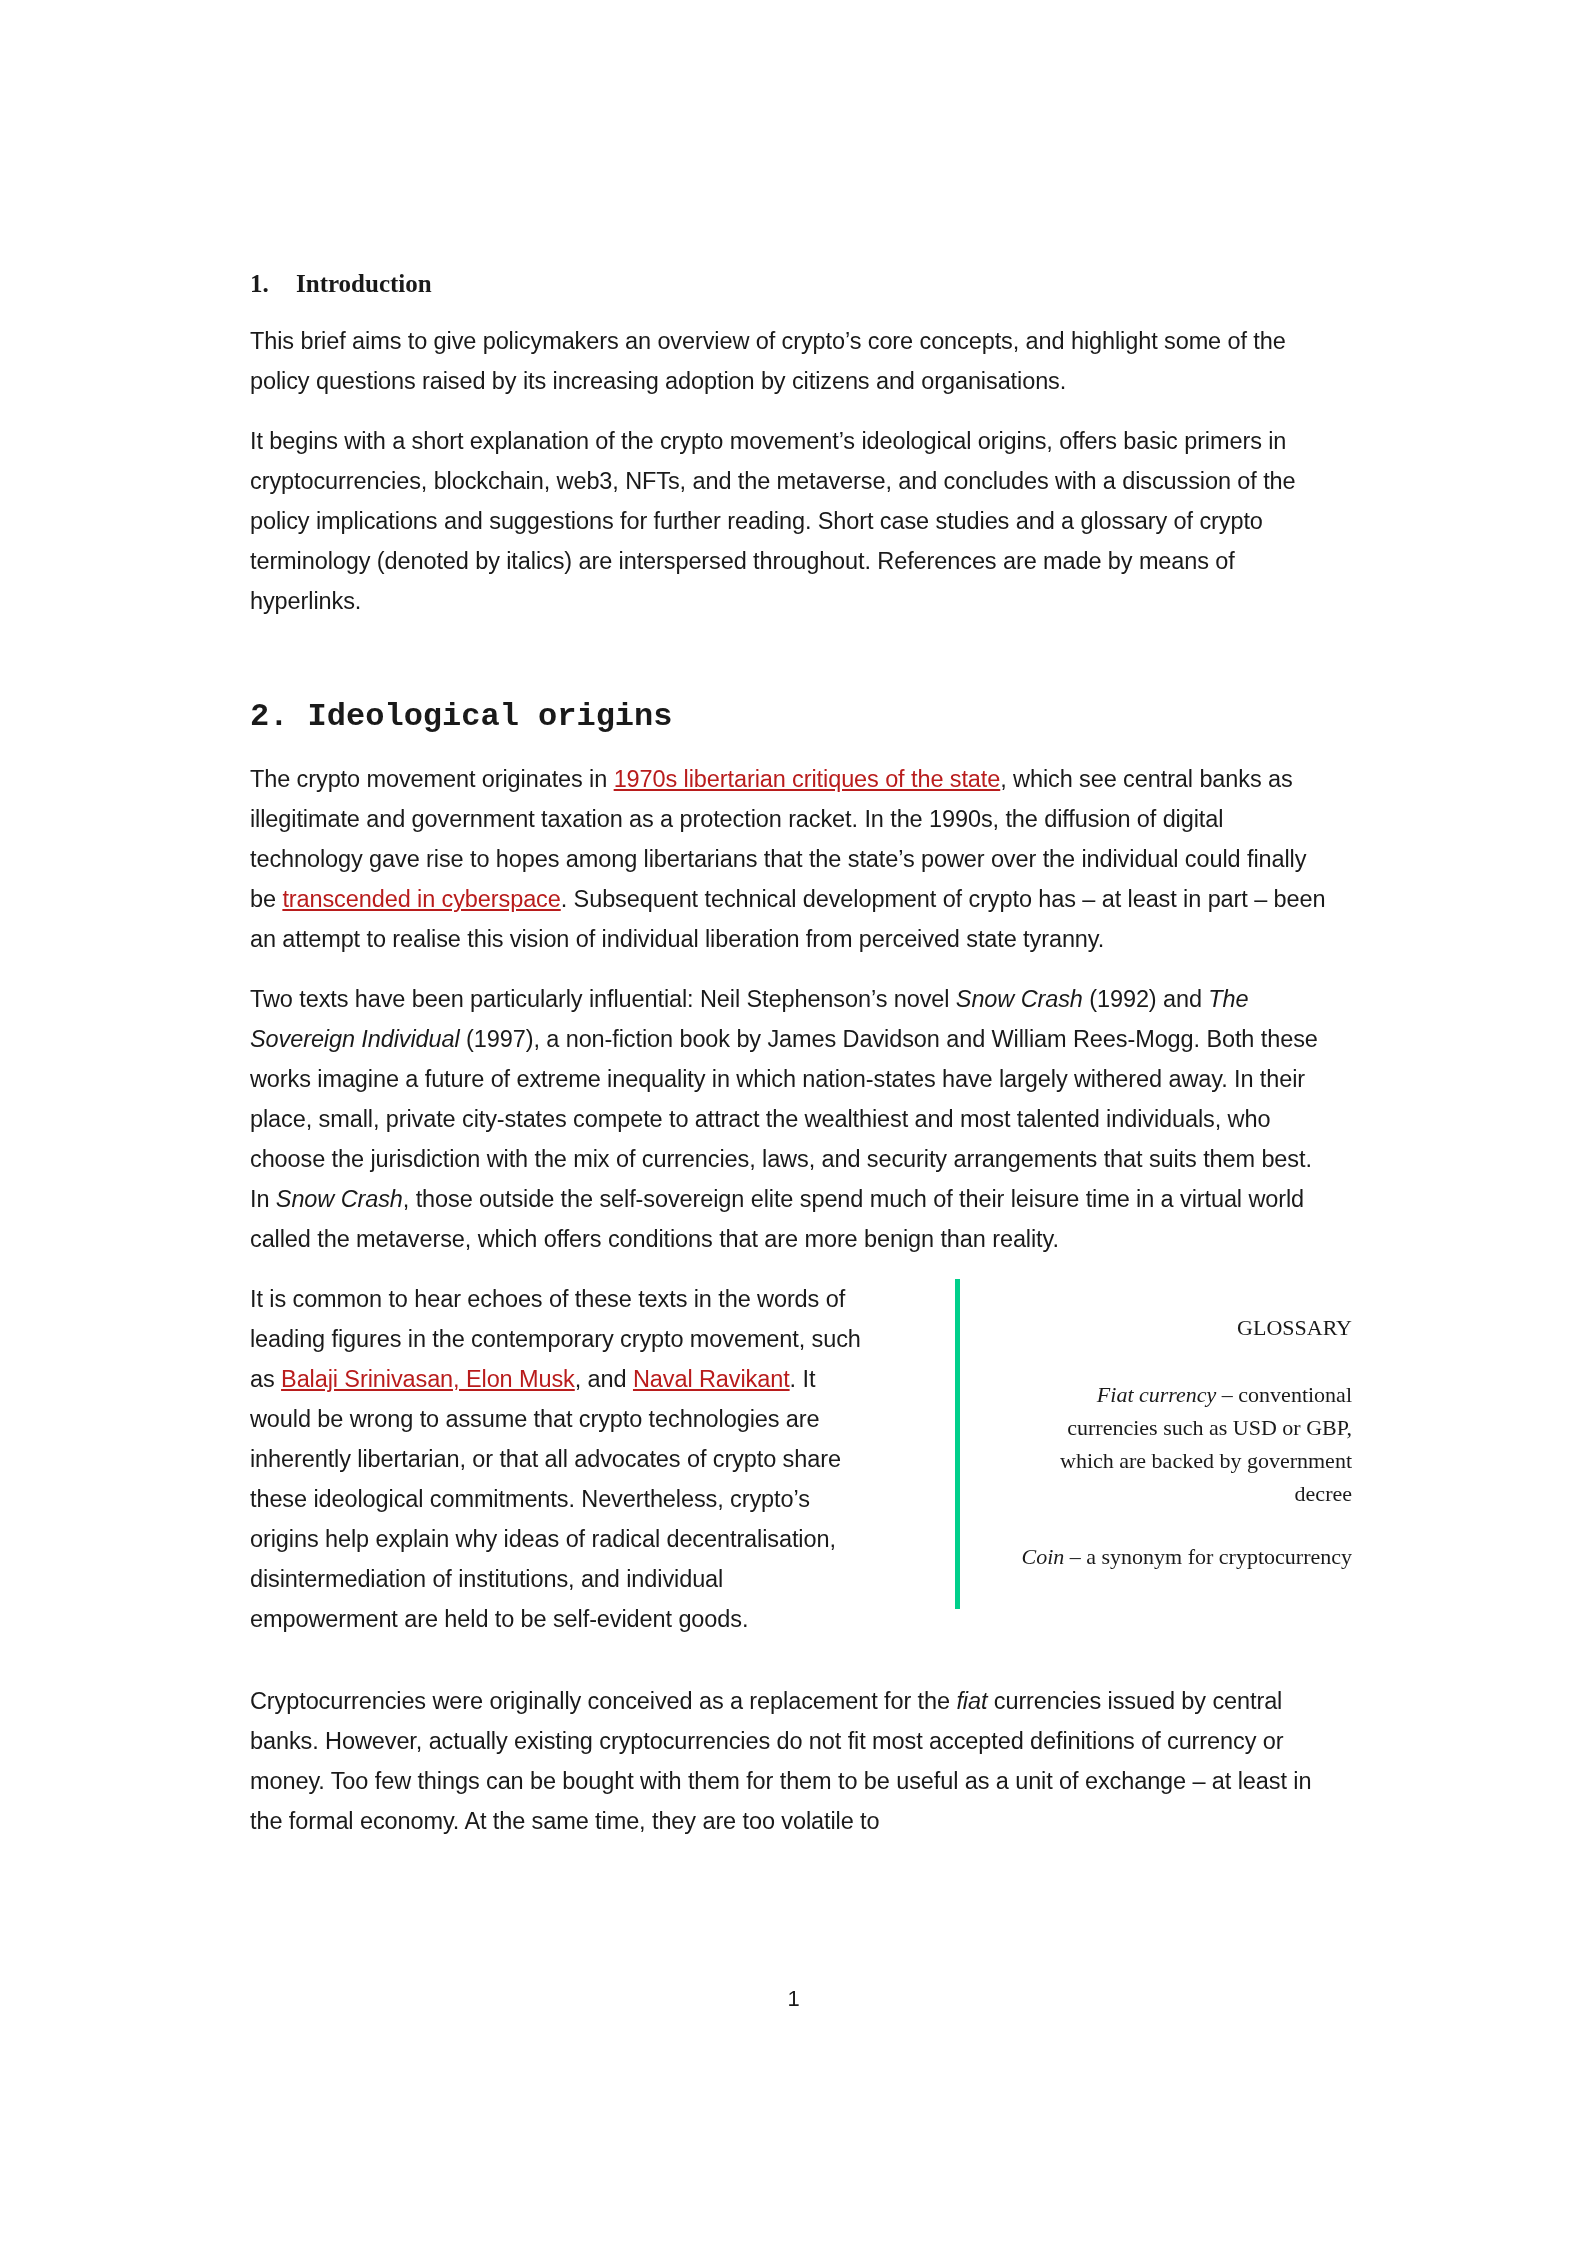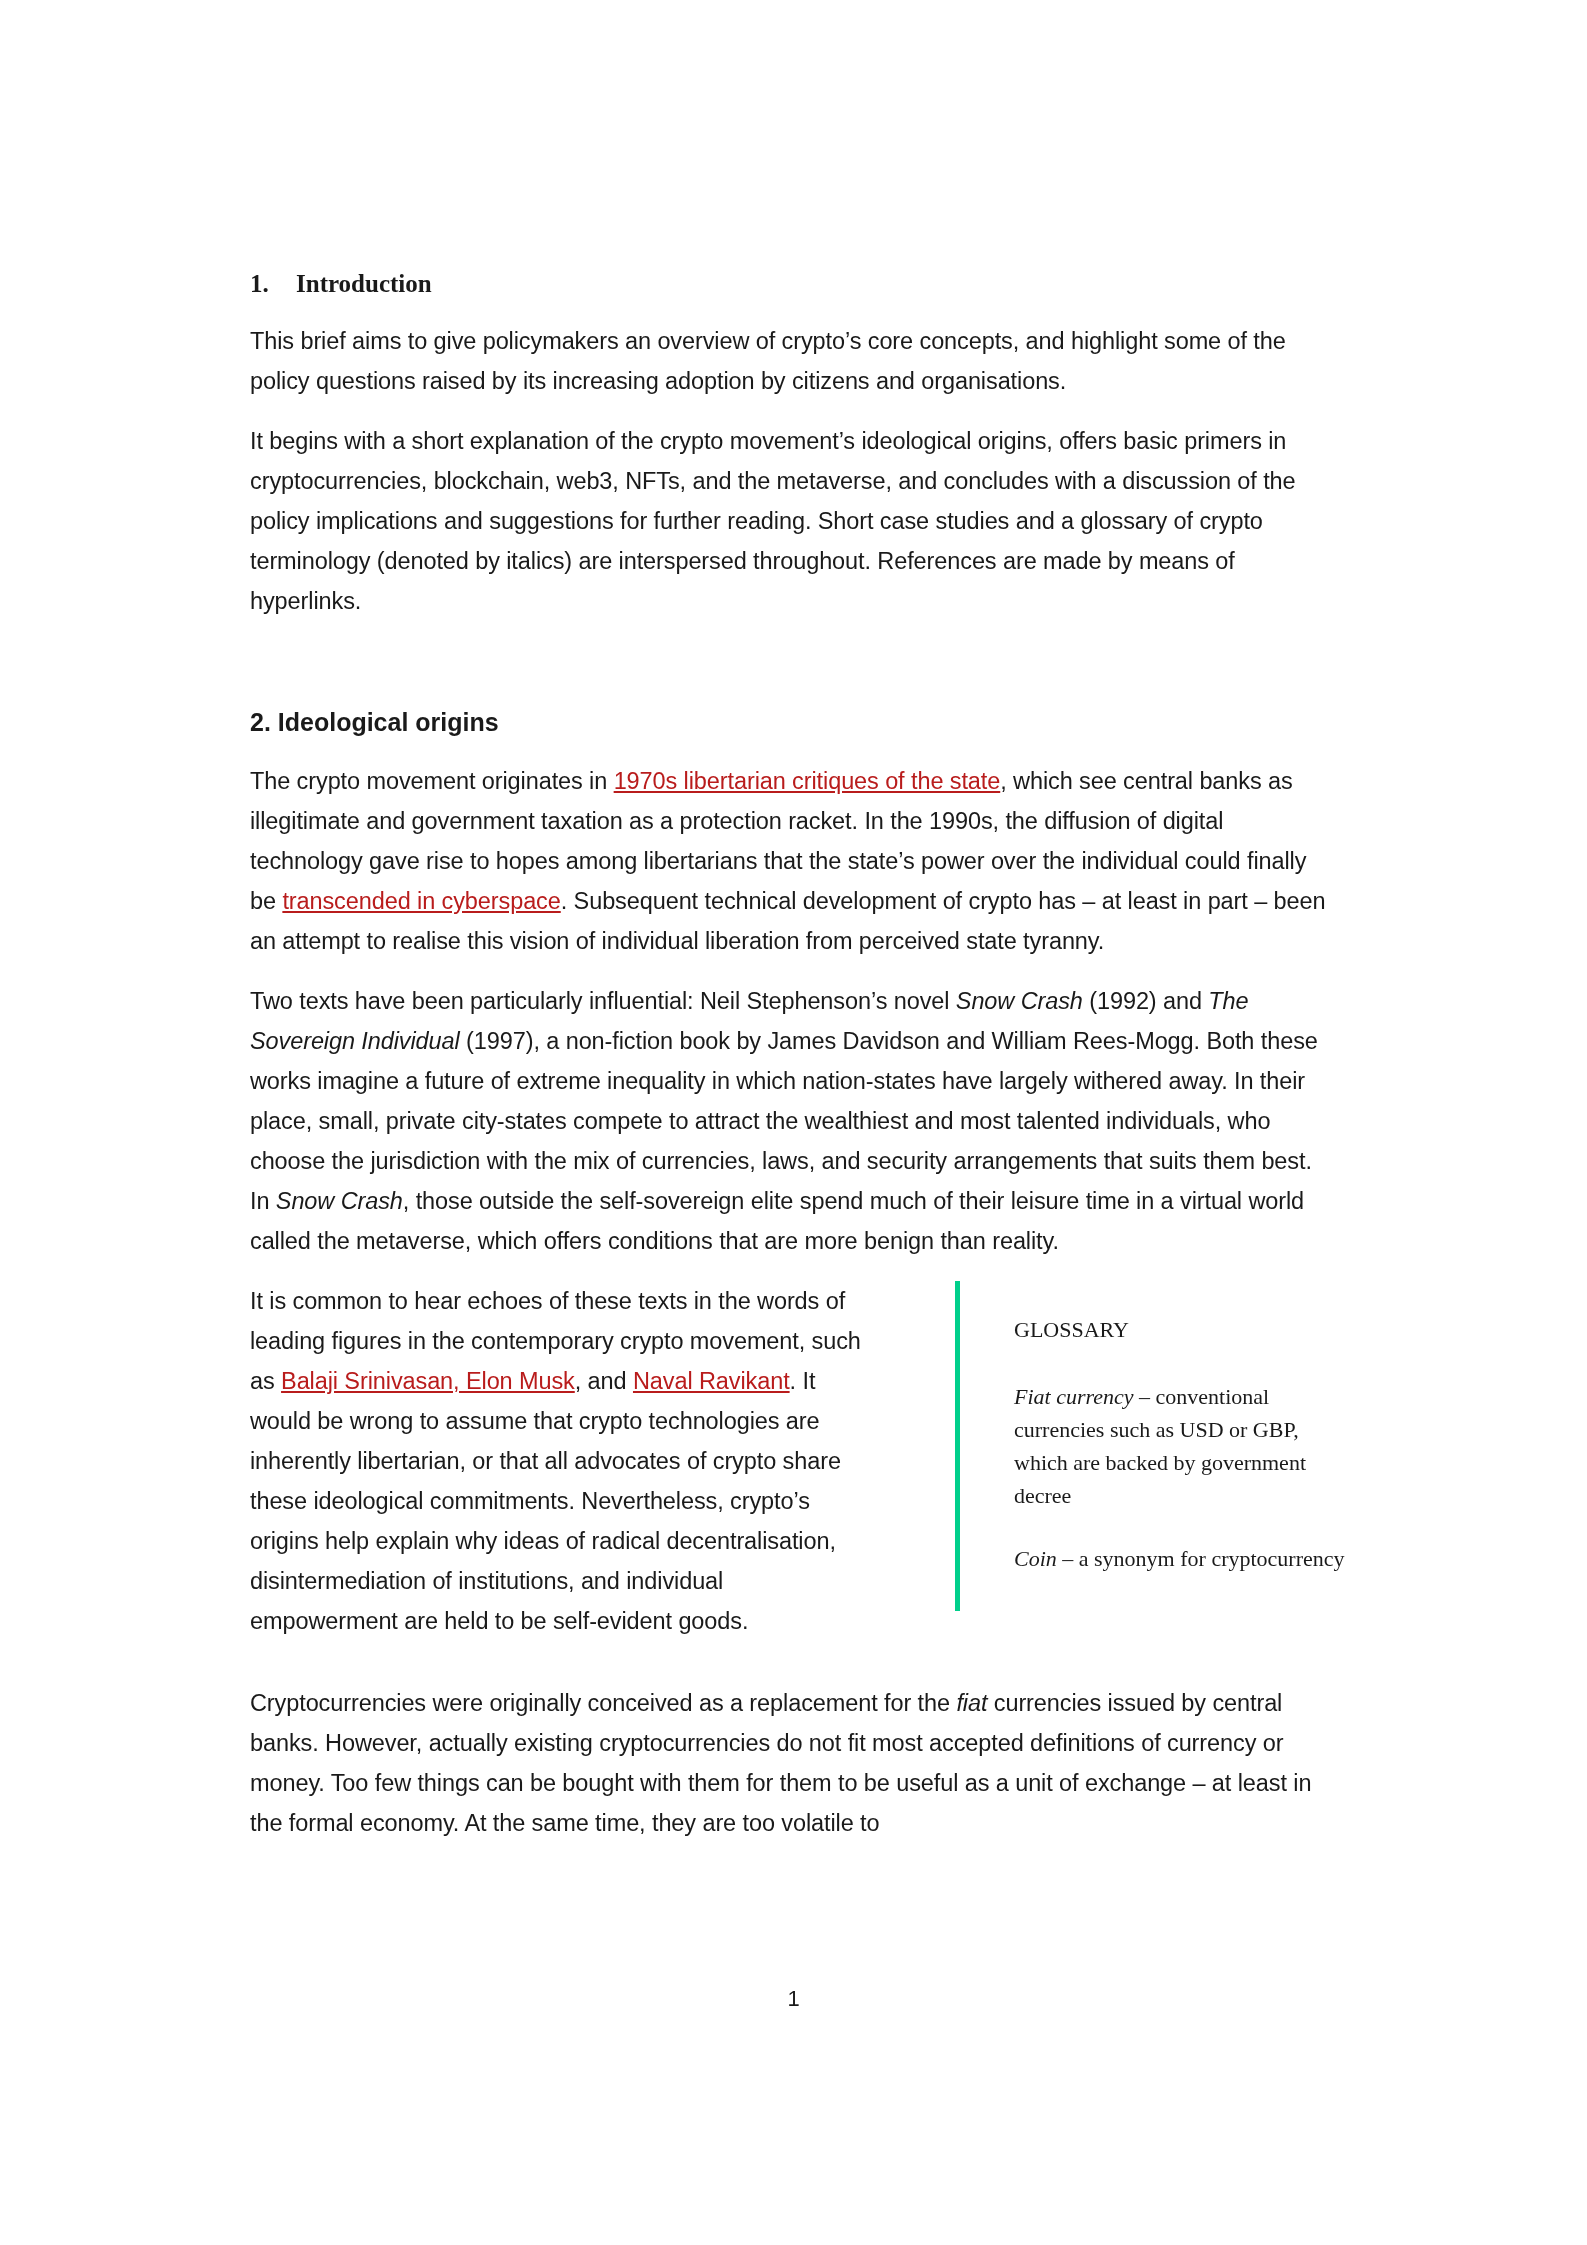--- a/index.html
+++ b/index.html
@@ -40,25 +40,25 @@
     margin: 0 0 22px 0;
     padding: 0;
     display: flex;
     align-items: baseline;
   }
   h1.num-heading .hnum {
     width: 46px;
     flex: 0 0 46px;
   }
   h2.sec-heading {
-    font-family: Liberation Sans, sans-serif;
+    font-family: Liberation Mono, monospace;
     font-weight: bold;
-    font-size: 25px;
+    font-size: 32px;
     line-height: 1.25;
-    margin: 18px 0 22px 0;
+    margin: 8px 0 22px 0;
     padding: 0;
   }
 
   
   p.body {
     font-family: "Liberation Sans", sans-serif;
     font-size: 23.5px;
     line-height: 40px;
     margin: 0 16px 20px 0;
     padding: 0;
@@ -99,20 +99,21 @@
     padding-top: 32px;
     min-height: 330px;
     box-sizing: border-box;
   }
   .glossary p {
     font-family: "Liberation Serif", serif;
     font-size: 22px;
     line-height: 33px;
     margin: 0 0 30px 12px;
     color: #1a1a1a;
+    text-align: right;
   }
   .glossary p.gloss-title {
     margin-bottom: 34px;
   }
   .glossary p:last-child { margin-bottom: 0; }
 
   
   .page-number {
     position: absolute;
     left: 0;

